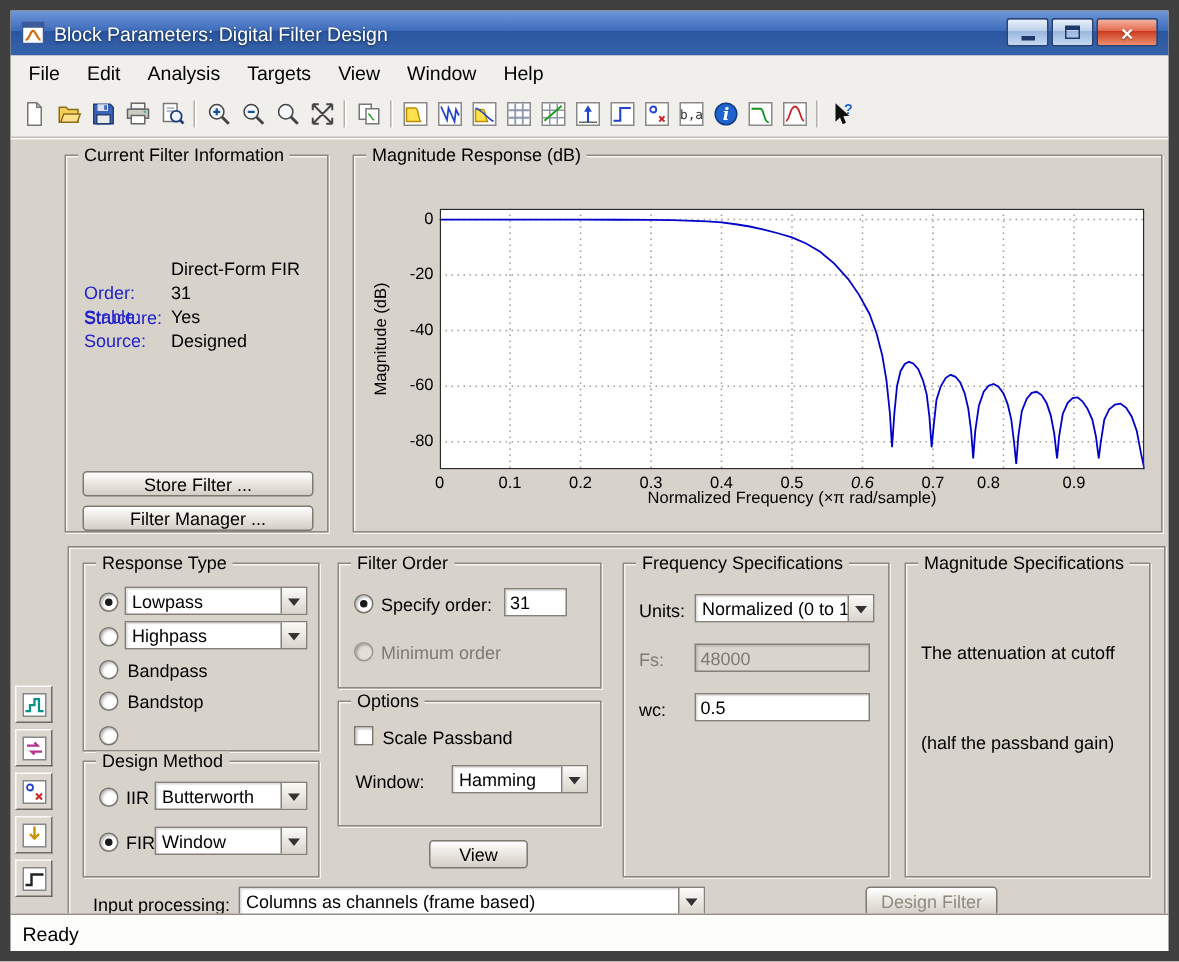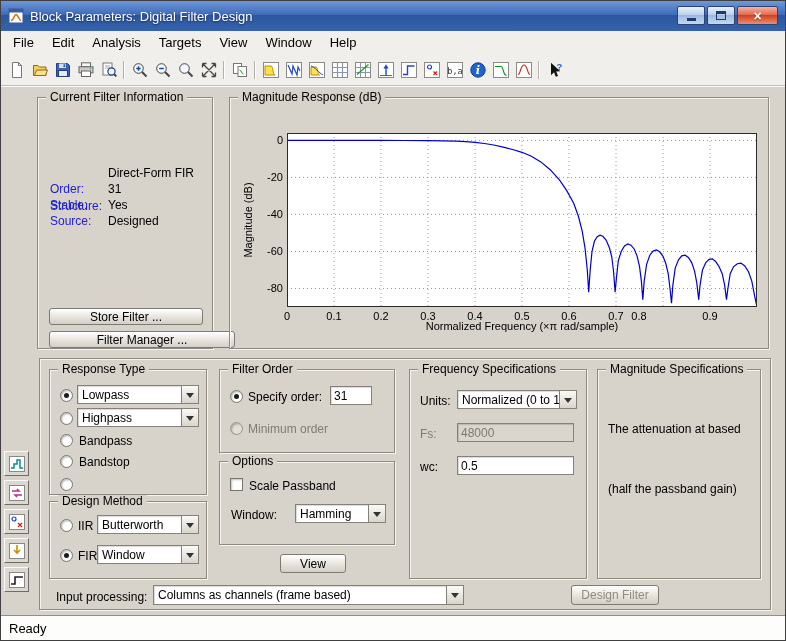--- a/index.html
+++ b/index.html
@@ -1,18 +1,18 @@
 <!DOCTYPE html>
 <html><head>
 <meta charset="utf-8">
 <style>
   * { margin:0; padding:0; box-sizing:border-box; }
   html,body { width:786px; height:641px; }
   body { font-family:"Liberation Sans", sans-serif; font-size:12px; color:#000; }
-  .window { position:relative; width:786px; height:641px; background:#d7d3cb; border:1px solid #404040; overflow:hidden; }
+  .window { position:relative; width:786px; height:641px; background:#d7d3cb; border:7px solid #404040; overflow:hidden; }
 
   
   .titlebar { position:absolute; top:0; left:0; right:0; height:30px;
     background:linear-gradient(#6f97d8 0%, #3e6cbb 45%, #2a569f 46%, #3763ac 100%);
     display:flex; align-items:center; padding:0 7px; }
   .title-text { color:#fff; font-size:13px; margin-left:6px; text-shadow:0 1px 2px rgba(0,0,0,.55); white-space:nowrap; }
   .win-controls { position:absolute; top:5px; right:7px; display:flex; }
   .win-btn { width:28px; height:19px; margin-left:2px; border:1px solid #2c4472; border-radius:2px;
     background:linear-gradient(#eaf1fb,#bcd0ec 45%,#9ab6de 46%,#c5d8f1); display:flex; align-items:center; justify-content:center; }
   .win-btn.close { width:41px; background:linear-gradient(#f6b2a1,#e26a4e 45%,#ce3a1e 46%,#e98f6d); }
@@ -313,21 +313,21 @@
     <span class="gbox-title">Current Filter Information</span>
     <span class="lbl blue" style="left:12px;top:68px;margin-top:33px;">Structure:</span>
     <span class="lbl" style="left:70px;top:68px;">Direct-Form FIR</span>
     <span class="lbl blue" style="left:12px;top:84px;">Order:</span>
     <span class="lbl" style="left:70px;top:84px;">31</span>
     <span class="lbl blue" style="left:12px;top:100px;">Stable:</span>
     <span class="lbl" style="left:70px;top:100px;">Yes</span>
     <span class="lbl blue" style="left:12px;top:116px;">Source:</span>
     <span class="lbl" style="left:70px;top:116px;">Designed</span>
     <button class="btn" style="left:11px;top:210px;width:154px;height:17px;">Store Filter ...</button>
-    <button class="btn" style="left:11px;top:233px;width:186px;height:17px;">Filter Manager ...</button>
+    <button class="btn" style="left:11px;top:233px;width:154px;height:17px;">Filter Manager ...</button>
   </div>
 
   <div class="gbox" id="mr-group" style="left:228px;top:96px;width:540px;height:252px;">
     <span class="gbox-title">Magnitude Response (dB)</span>
     <svg id="mr-plot" width="470" height="174">
         <line class="grid" x1="47.0" y1="0" x2="47.0" y2="174"></line>
         <line class="grid" x1="94.0" y1="0" x2="94.0" y2="174"></line>
         <line class="grid" x1="141.0" y1="0" x2="141.0" y2="174"></line>
         <line class="grid" x1="188.0" y1="0" x2="188.0" y2="174"></line>
         <line class="grid" x1="235.0" y1="0" x2="235.0" y2="174"></line>
@@ -344,23 +344,23 @@
         <rect x="0.5" y="0.5" width="469" height="173" fill="none" stroke="#2b2b2b"></rect>
       </svg>
     <div class="ylabel">Magnitude (dB)</div>
     <div class="xlabel">Normalized Frequency (×π rad/sample)</div>
   <div class="xtick" style="left: 42px;">0</div>
       <div class="xtick" style="left: 89px;">0.1</div>
       <div class="xtick" style="left: 136px;">0.2</div>
       <div class="xtick" style="left: 183px;">0.3</div>
       <div class="xtick" style="left: 230px;">0.4</div>
       <div class="xtick" style="left: 277px;">0.5</div>
-      <div class="xtick" style="left: 324px;">0.6</div>
+      <div class="xtick" style="left: 324px; font-style: italic;">0.6</div>
       <div class="xtick" style="left: 371px;">0.7</div>
-      <div class="xtick" style="left: 394px;">0.8</div>
+      <div class="xtick" style="left: 408px;">0.8</div>
       <div class="xtick" style="left: 465px;">0.9</div>
       <div class="ytick" style="top: 36.4043px;">0</div>
       <div class="ytick" style="top: 73.4255px;">-20</div>
       <div class="ytick" style="top: 110.447px;">-40</div>
       <div class="ytick" style="top: 147.468px;">-60</div>
       <div class="ytick" style="top: 184.489px;">-80</div>
     </div>
 
   <div class="gbox" style="left:38px;top:357px;width:732px;height:252px;"></div>
 
@@ -428,21 +428,21 @@
         <span class="ca"></span>
     </span>
     <span class="lbl gray" style="left:10px;top:57px;">Fs:</span>
     <input class="tfield disabled" disabled="" style="left: 47px; top: 53px; width: 117px; height: 19px;" value="48000">
     <span class="lbl" style="left:10px;top:90px;">wc:</span>
     <input class="tfield" style="left: 47px; top: 86px; width: 117px; height: 19px;" value="0.5">
   </div>
 
   <div class="gbox" style="left:596px;top:368px;width:164px;height:210px;">
     <span class="gbox-title">Magnitude Specifications</span>
-    <span class="lbl" style="left:10px;top:52px;">The attenuation at based</span>
+    <span class="lbl" style="left:10px;top:52px;">The attenuation at cutoff</span>
     <span class="lbl" style="left:10px;top:112px;">(half the passband gain)</span>
   </div>
 
   <span class="lbl" style="left:55px;top:589px;">Input processing:</span>
   <span class="combo" style="left:152px;top:584px;width:311px;height:20px;">
     <span class="ct">Columns as channels (frame based)</span>
       <span class="ca"></span>
   </span>
   <button class="btn disabled" style="left:570px;top:584px;width:88px;height:20px;">Design Filter</button>
 

